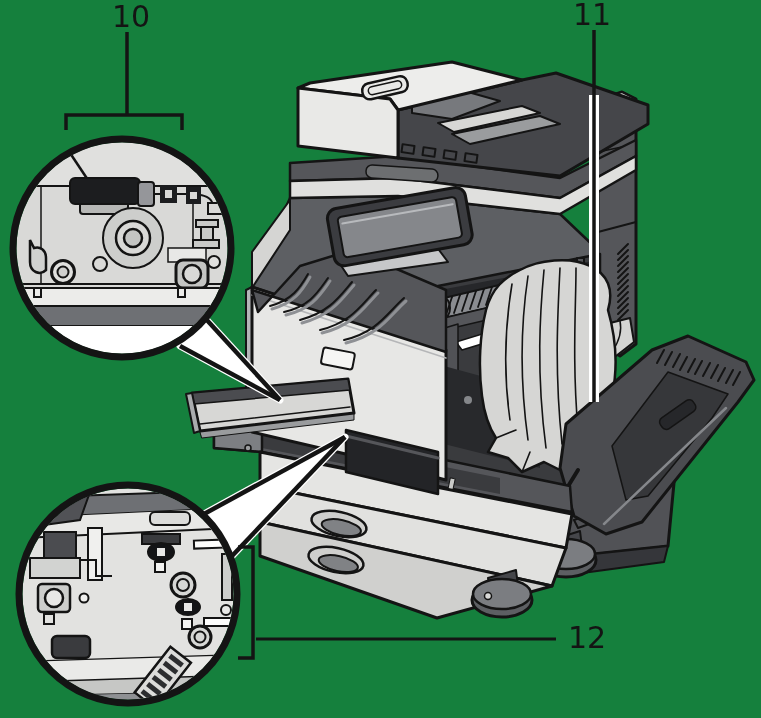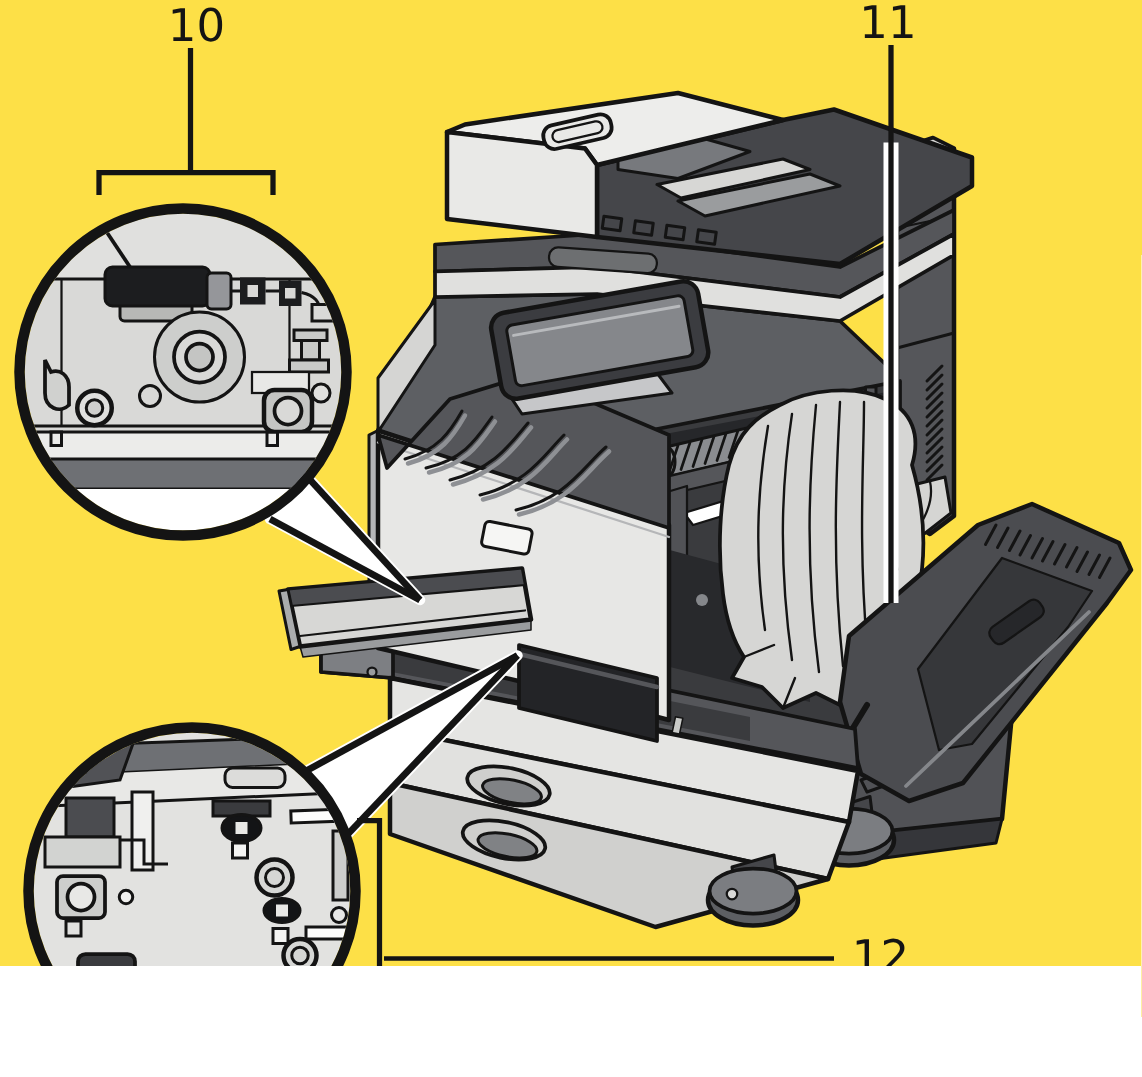--- a/index.html
+++ b/index.html
@@ -1,16 +1,16 @@
 <!DOCTYPE html>
 <html><head>
 <meta charset="utf-8">
 <style>
   html,body{margin:0;padding:0;background:#fff;}
-  #stage{position:relative;width:761px;height:644px;background:#fde047;overflow:hidden;
+  #stage{position:relative;width:761px;height:718px;background:#15803d;overflow:hidden;
          font-family:"DejaVu Sans", sans-serif;}
   svg{display:block}
   .callout-label{font-family:"DejaVu Sans", sans-serif;font-size:30px;fill:#141414;}
 </style>
 </head>
 <body>
 
 <div id="stage">
 <svg width="761" height="718" viewBox="0 0 761 718">
   <defs>

